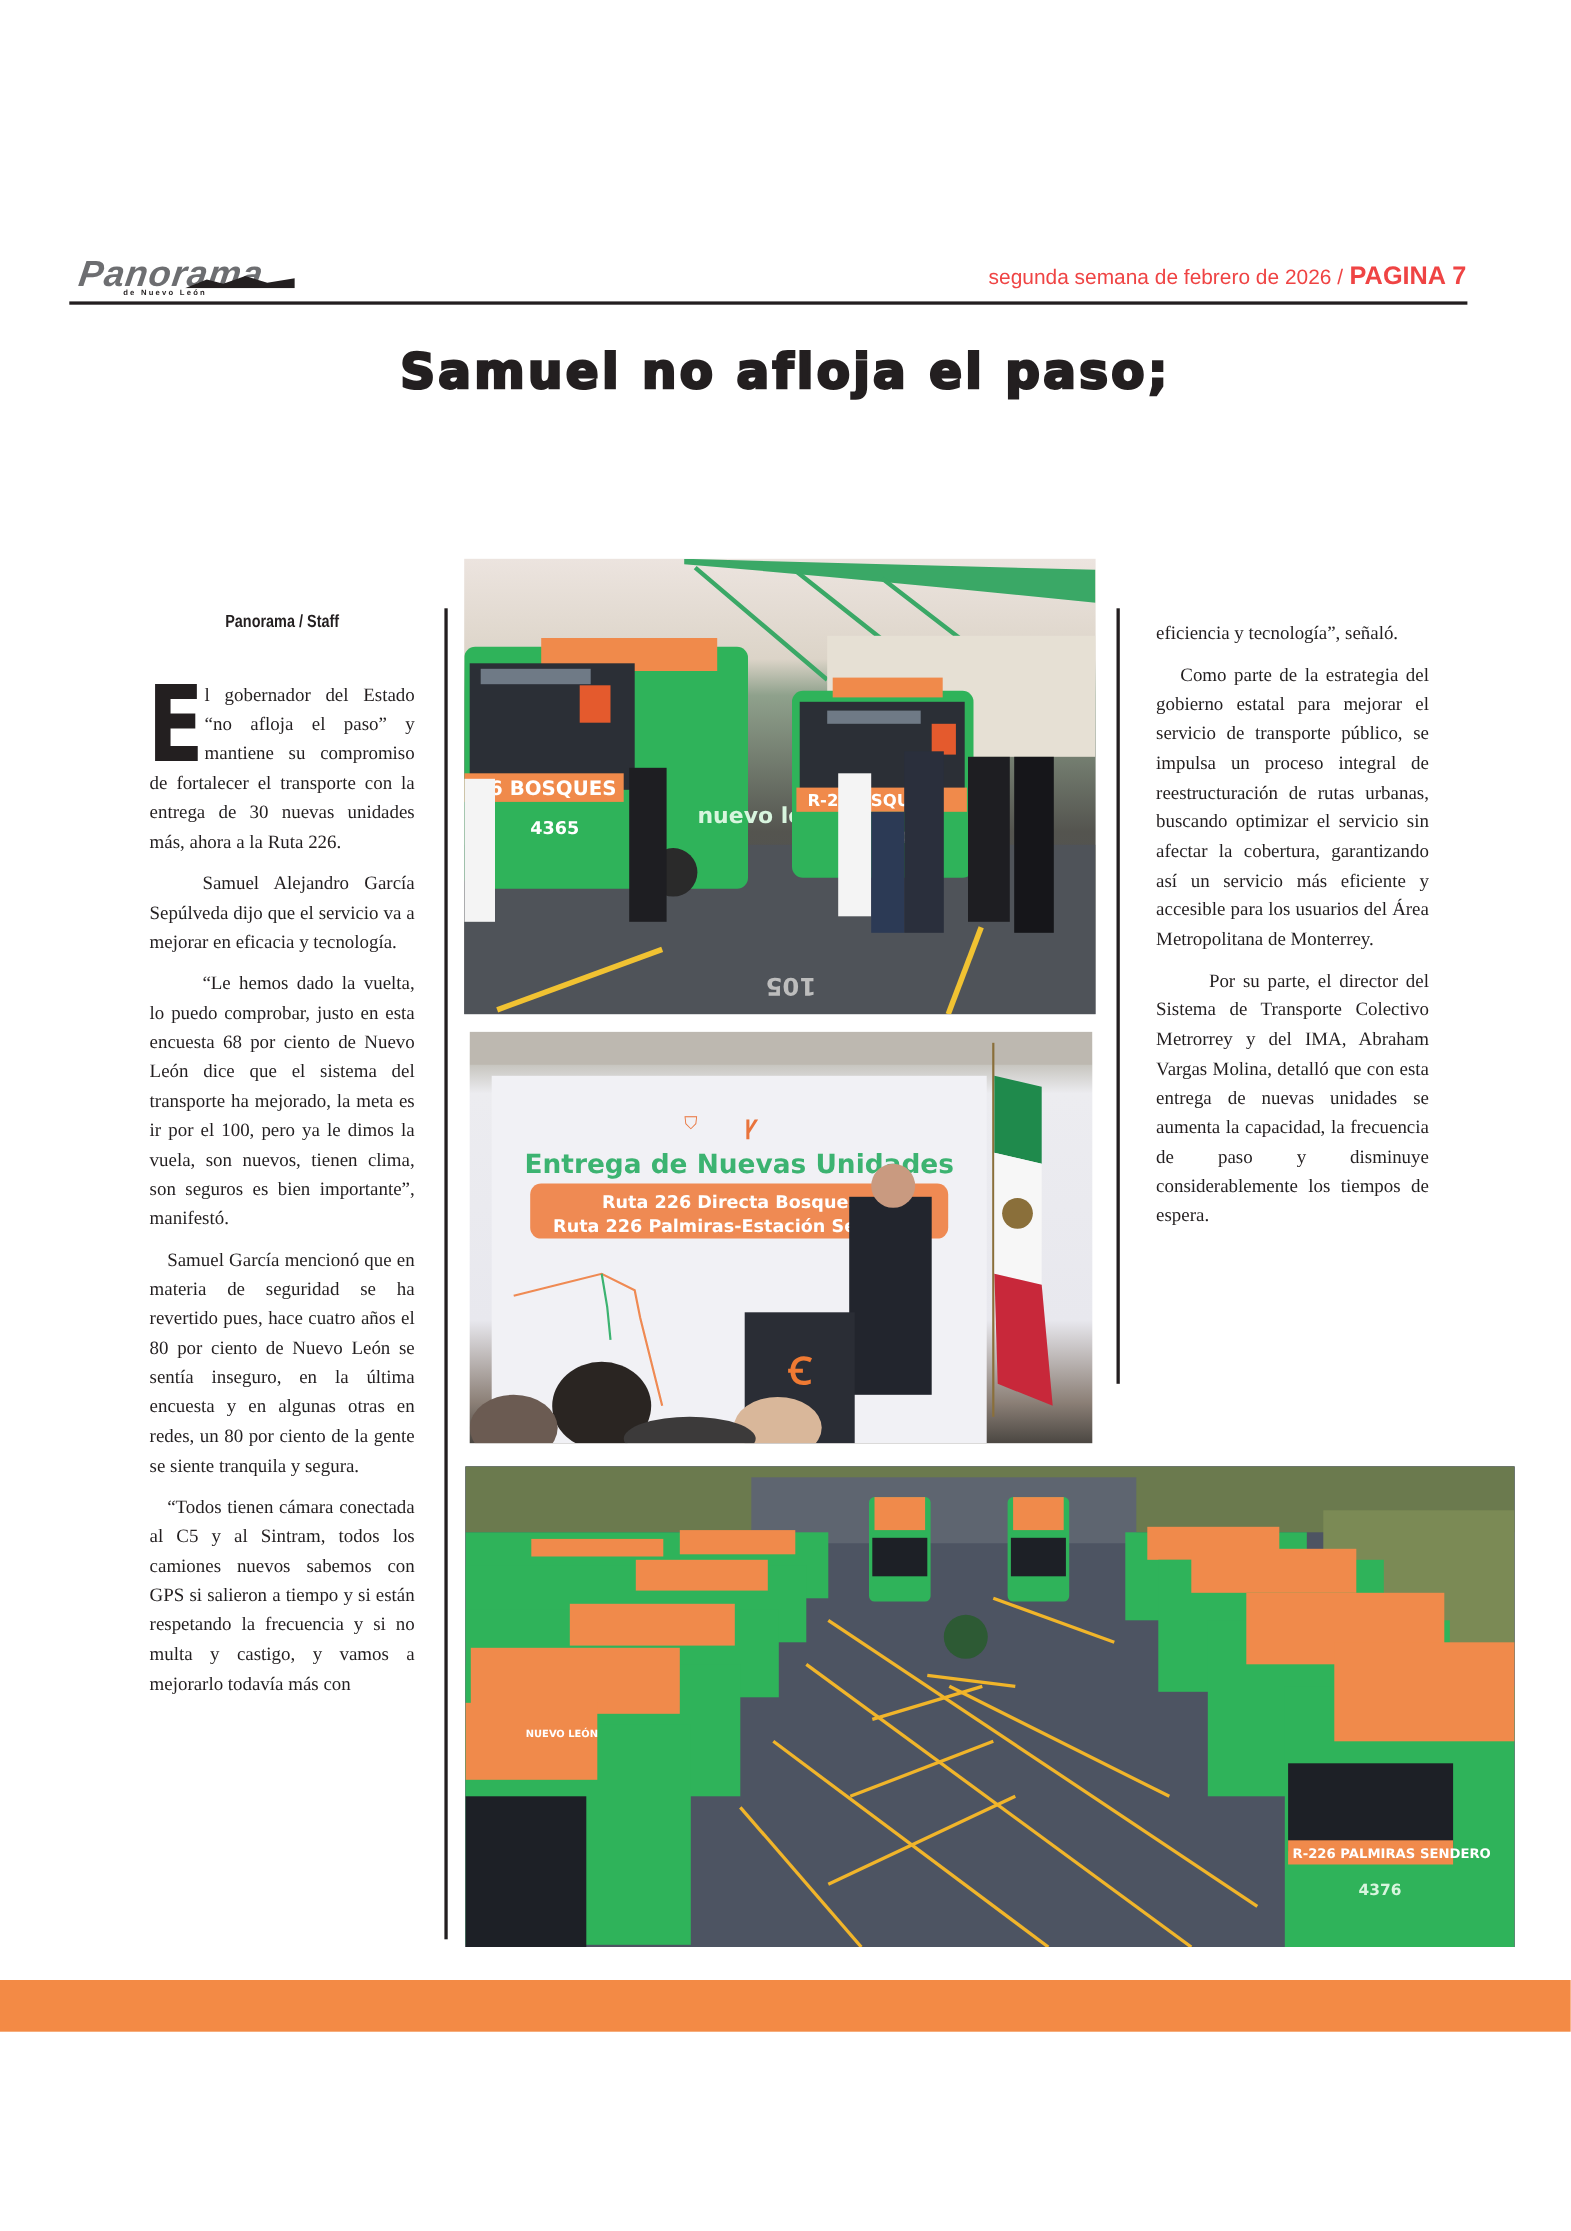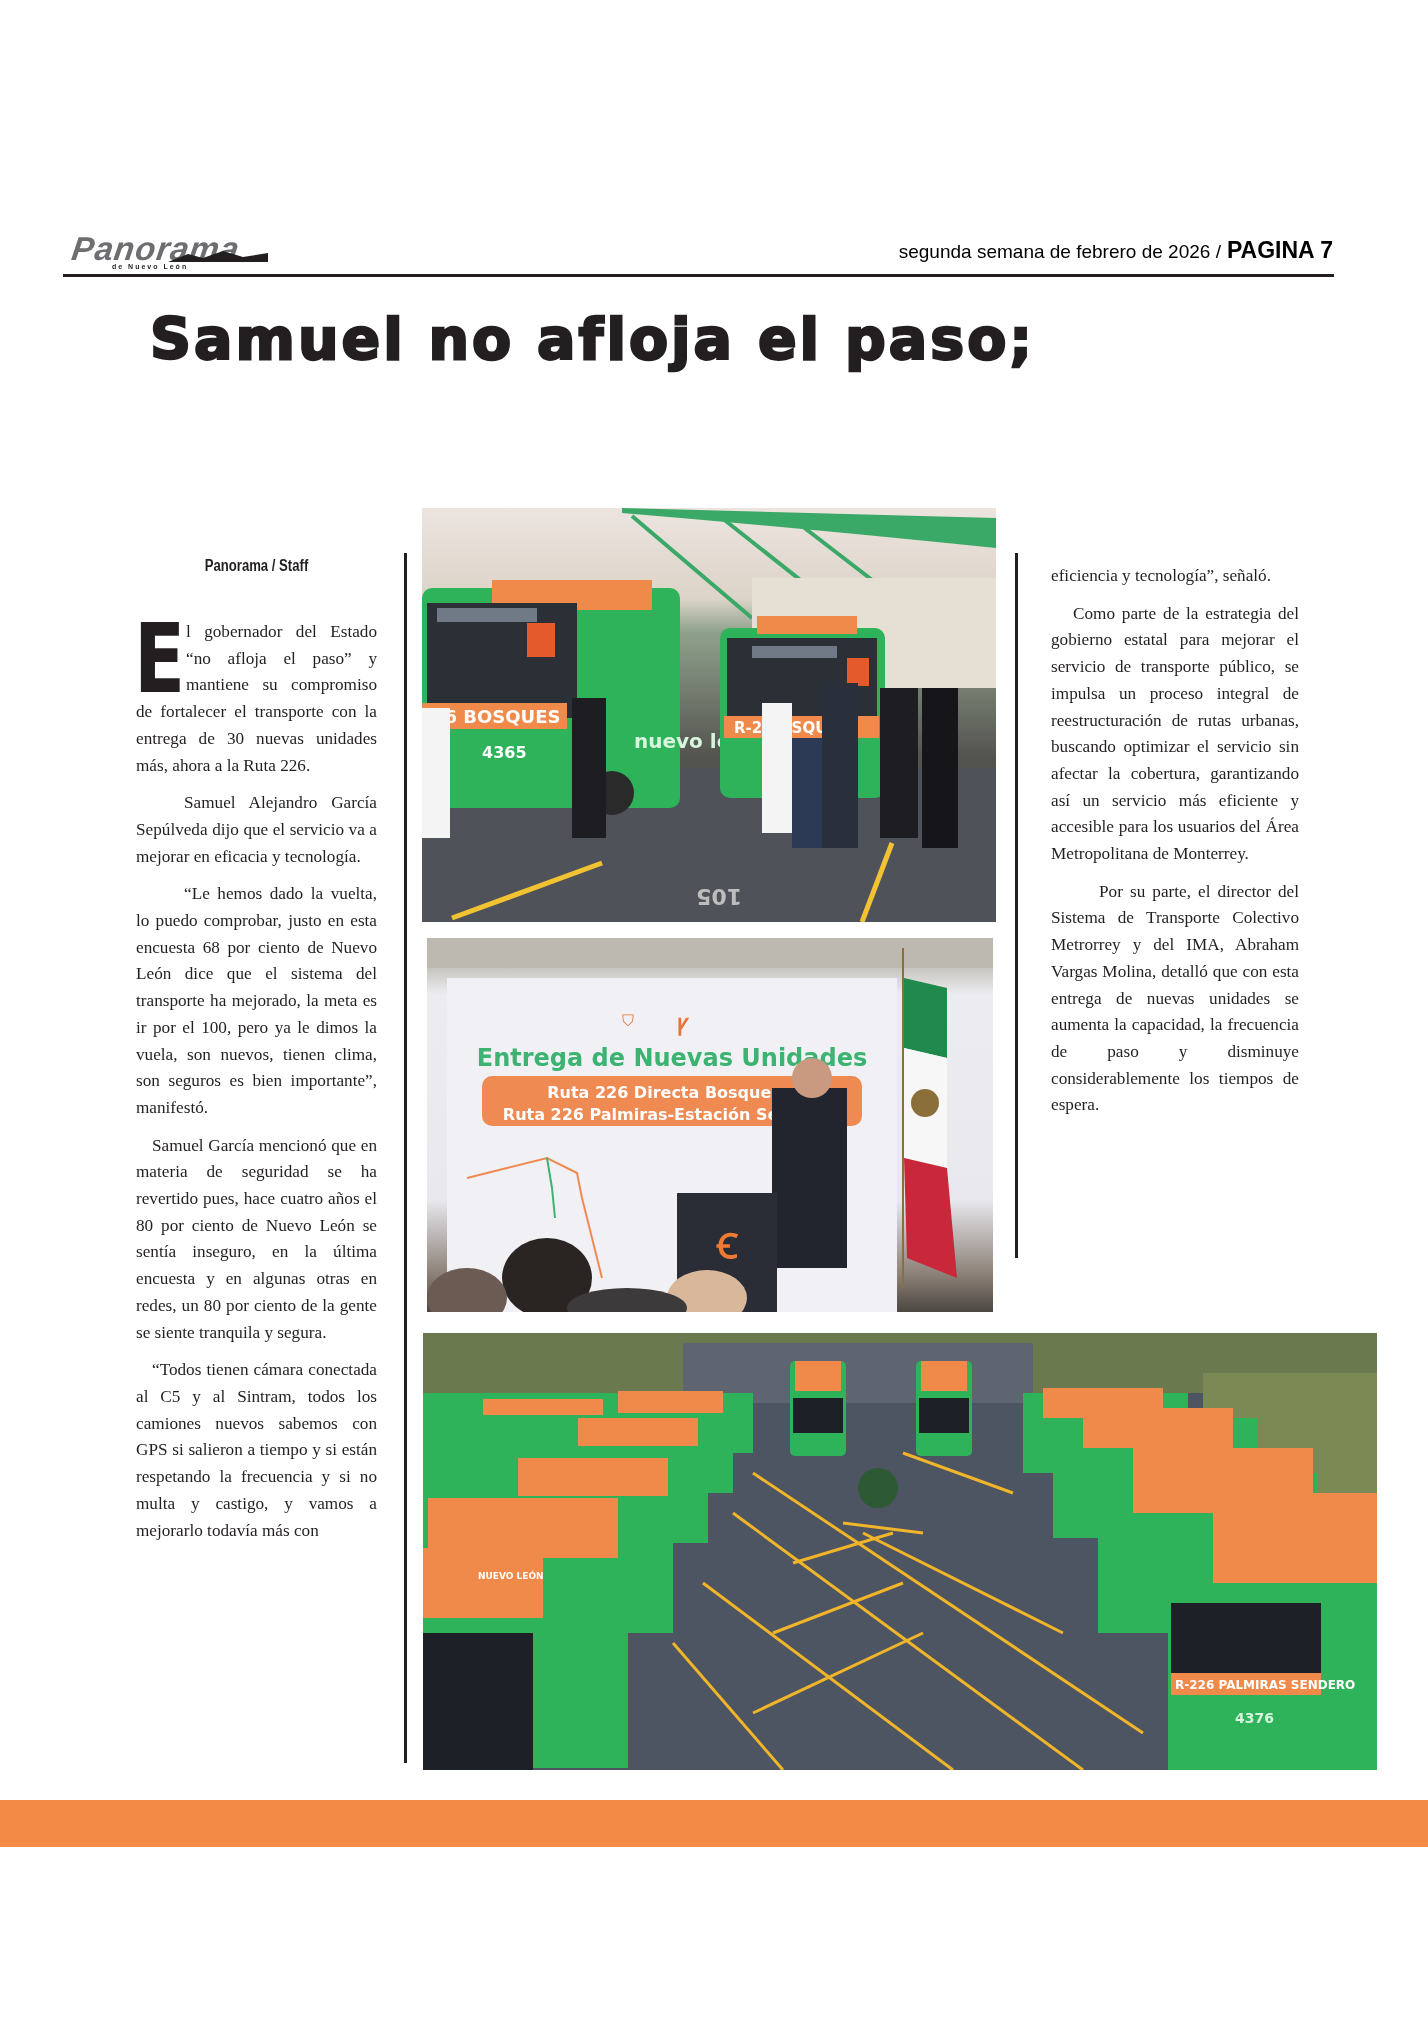--- a/index.html
+++ b/index.html
@@ -3,25 +3,25 @@
 <meta charset="utf-8">
 <style>
   html, body { margin:0; padding:0; background:#ffffff; }
   body { width:1428px; height:2028px; position:relative; overflow:hidden; font-family:"Liberation Serif", serif; color:#231f20; }
 
   .logo { position:absolute; left:72px; top:232px; width:200px; height:40px; }
   .logo-word { position:absolute; left:0; top:0; font-family:"Liberation Sans", sans-serif; font-weight:bold; font-style:italic; font-size:33px; letter-spacing:1px; color:#6d6e71; transform:skewX(-8deg); line-height:34px; }
   .logo-sub { position:absolute; left:40px; top:31px; font-family:"Liberation Sans", sans-serif; font-weight:bold; font-size:7px; letter-spacing:2px; color:#231f20; }
   .logo-mountain { position:absolute; left:96px; top:18px; width:100px; height:12px; }
 
-  .header-right { position:absolute; right:95px; top:237px; font-family:"Liberation Sans", sans-serif; font-size:19px; color:#000000; white-space:nowrap; }
+  .header-right { position:absolute; right:95px; top:237px; font-family:"Liberation Sans", sans-serif; font-size:19px; color:#ef4444; white-space:nowrap; }
   .header-right .page { font-weight:bold; font-size:23px; margin-left:6px; }
   .header-rule { position:absolute; left:63px; top:274px; width:1271px; height:3px; background:#231f20; }
 
-  .headline { position:absolute; left:150px; top:300px; width:1128px; text-align:left; font-family:"DejaVu Sans", sans-serif; font-weight:bold; font-size:57px; line-height:78px; letter-spacing:3px; color:#231f20; }
+  .headline { position:absolute; left:150px; top:300px; width:1128px; text-align:center; font-family:"DejaVu Sans", sans-serif; font-weight:bold; font-size:44px; line-height:78px; letter-spacing:3px; color:#231f20; }
   .headline span { display:block; -webkit-text-stroke:2.5px #231f20; }
 
   .byline { position:absolute; left:125px; top:557px; width:263px; text-align:center; font-family:"Liberation Sans", sans-serif; font-weight:bold; font-size:16px; transform:scaleX(0.82); color:#231f20; }
 
   .col { position:absolute; font-size:17.2px; line-height:26.7px; text-align:justify; color:#231f20; }
   .col p { margin:11px; text-indent:16px; }
   .col p.indent-big { text-indent:48px; }
   .col p.first { text-indent:0; }
   .col-left { left:125px; top:608px; width:263px; }
   .col-right { left:1040px; top:552px; width:270px; }

